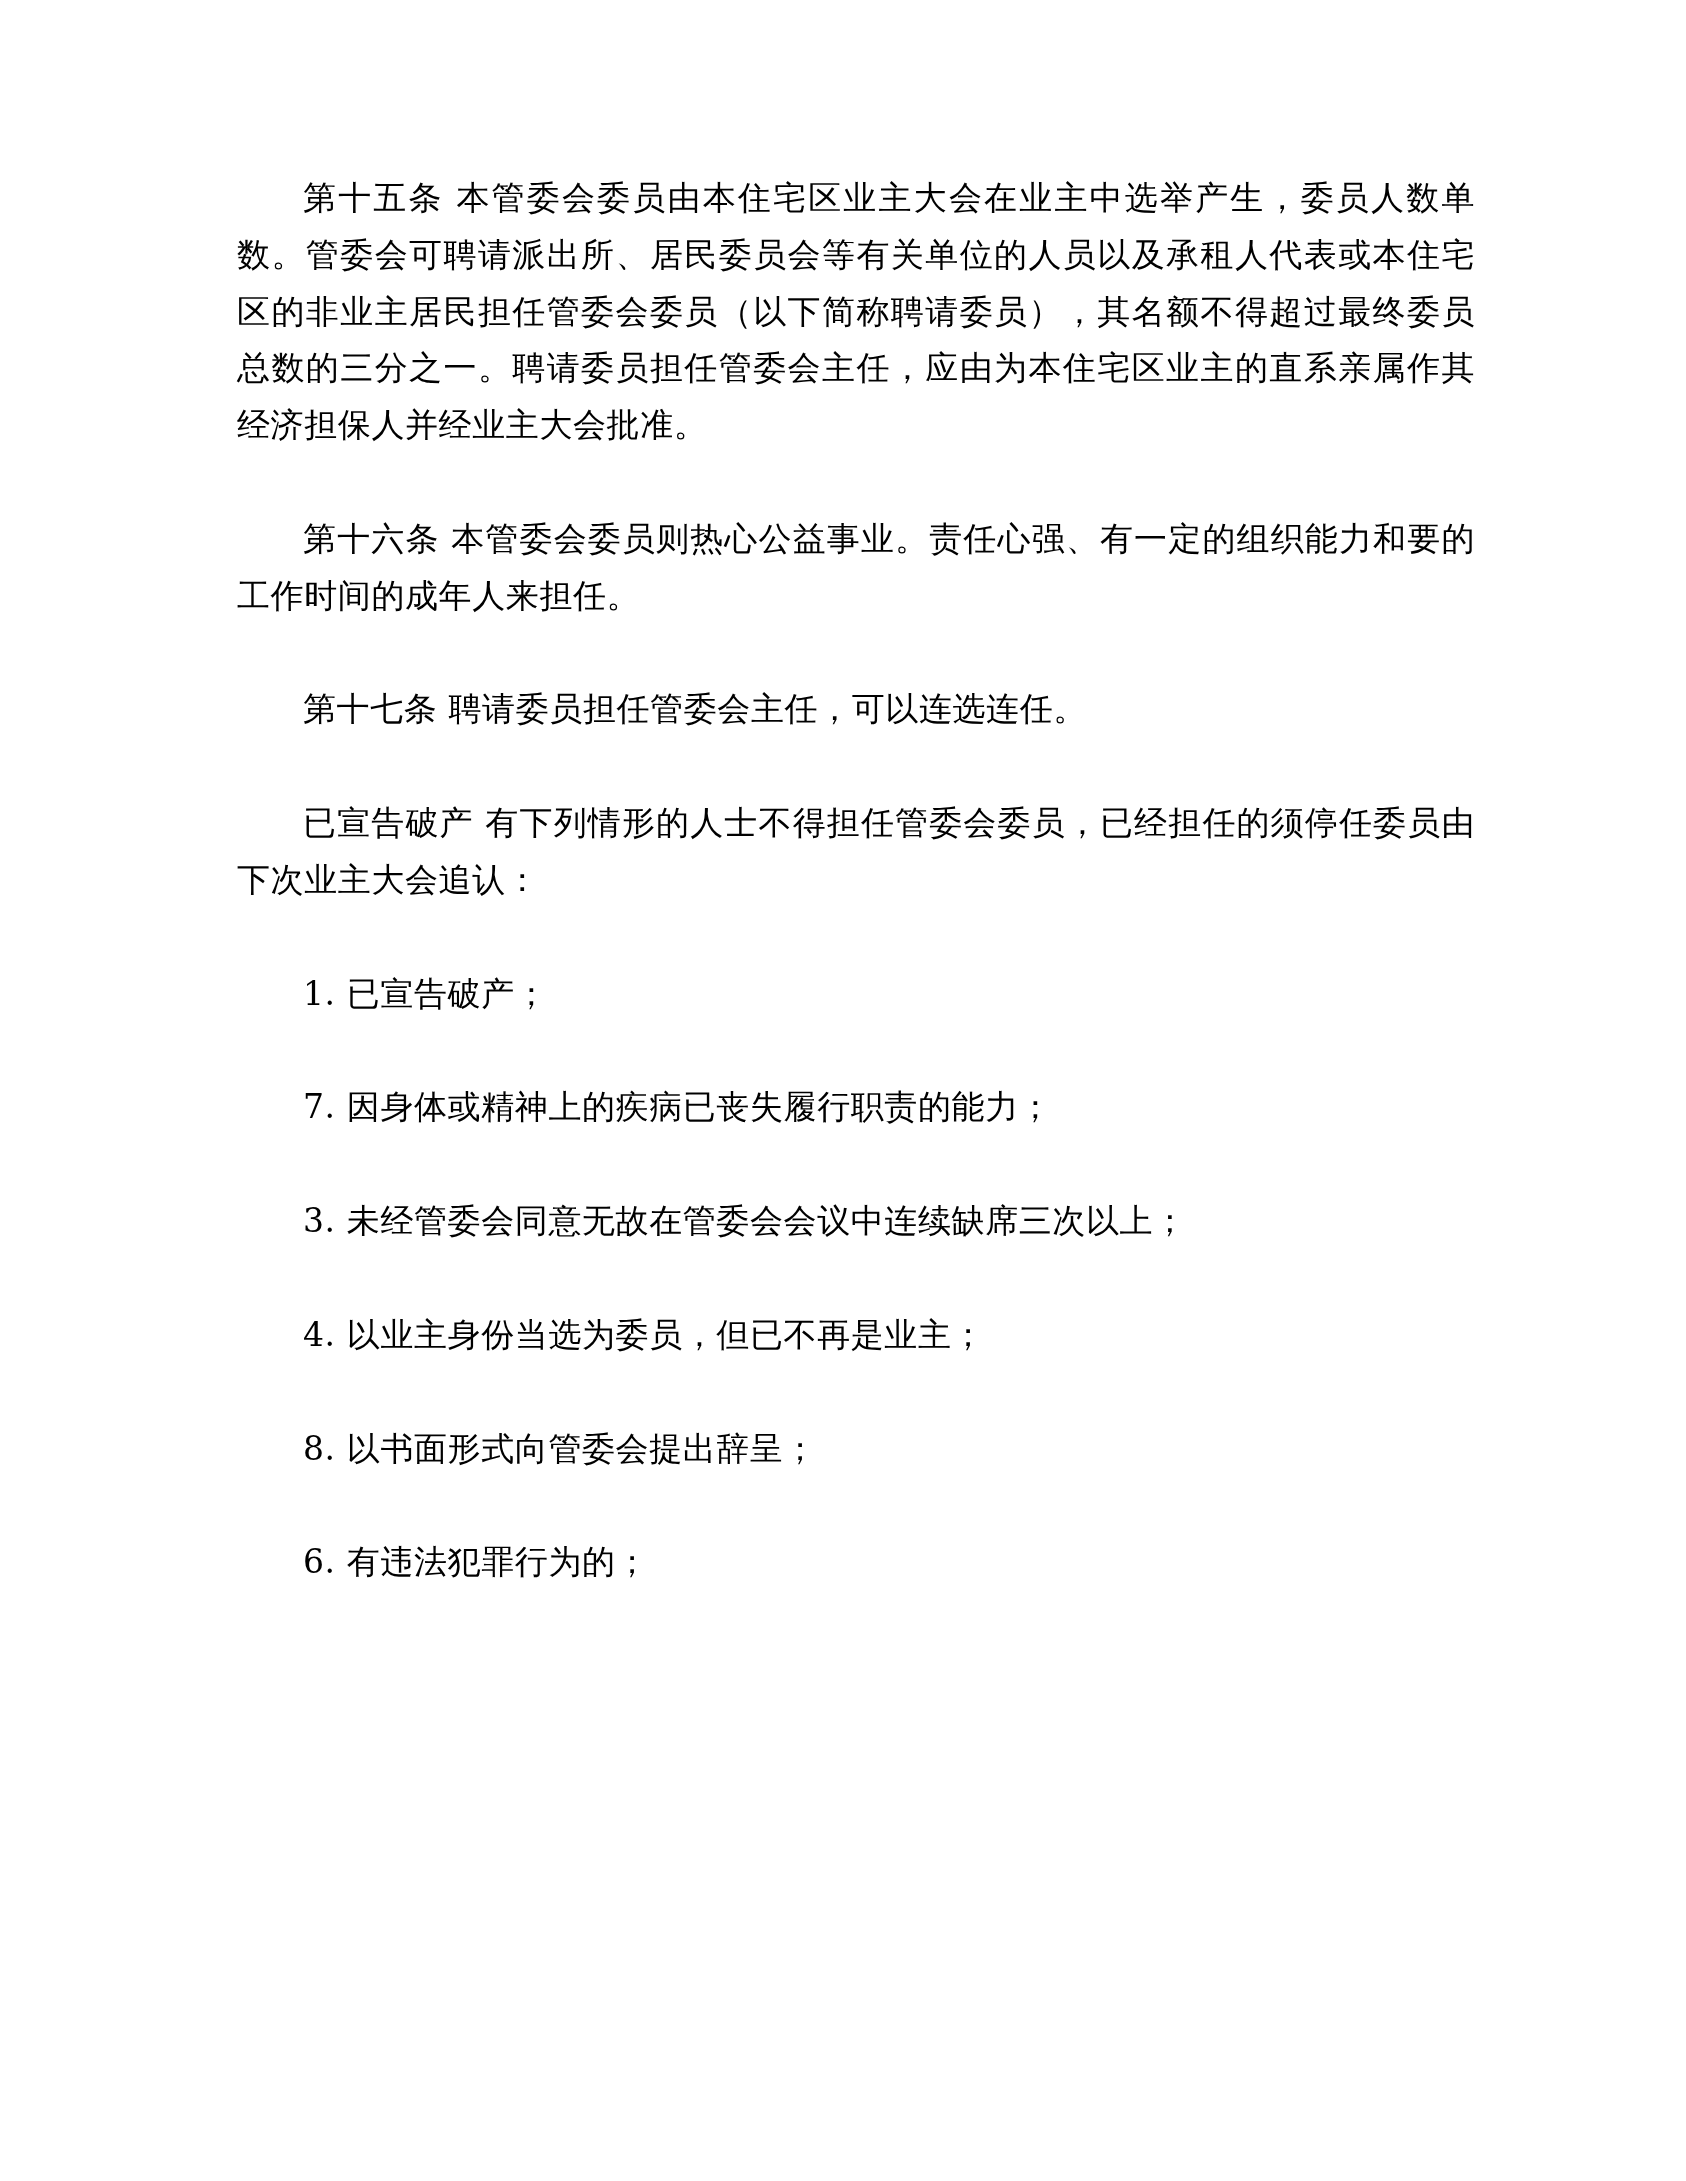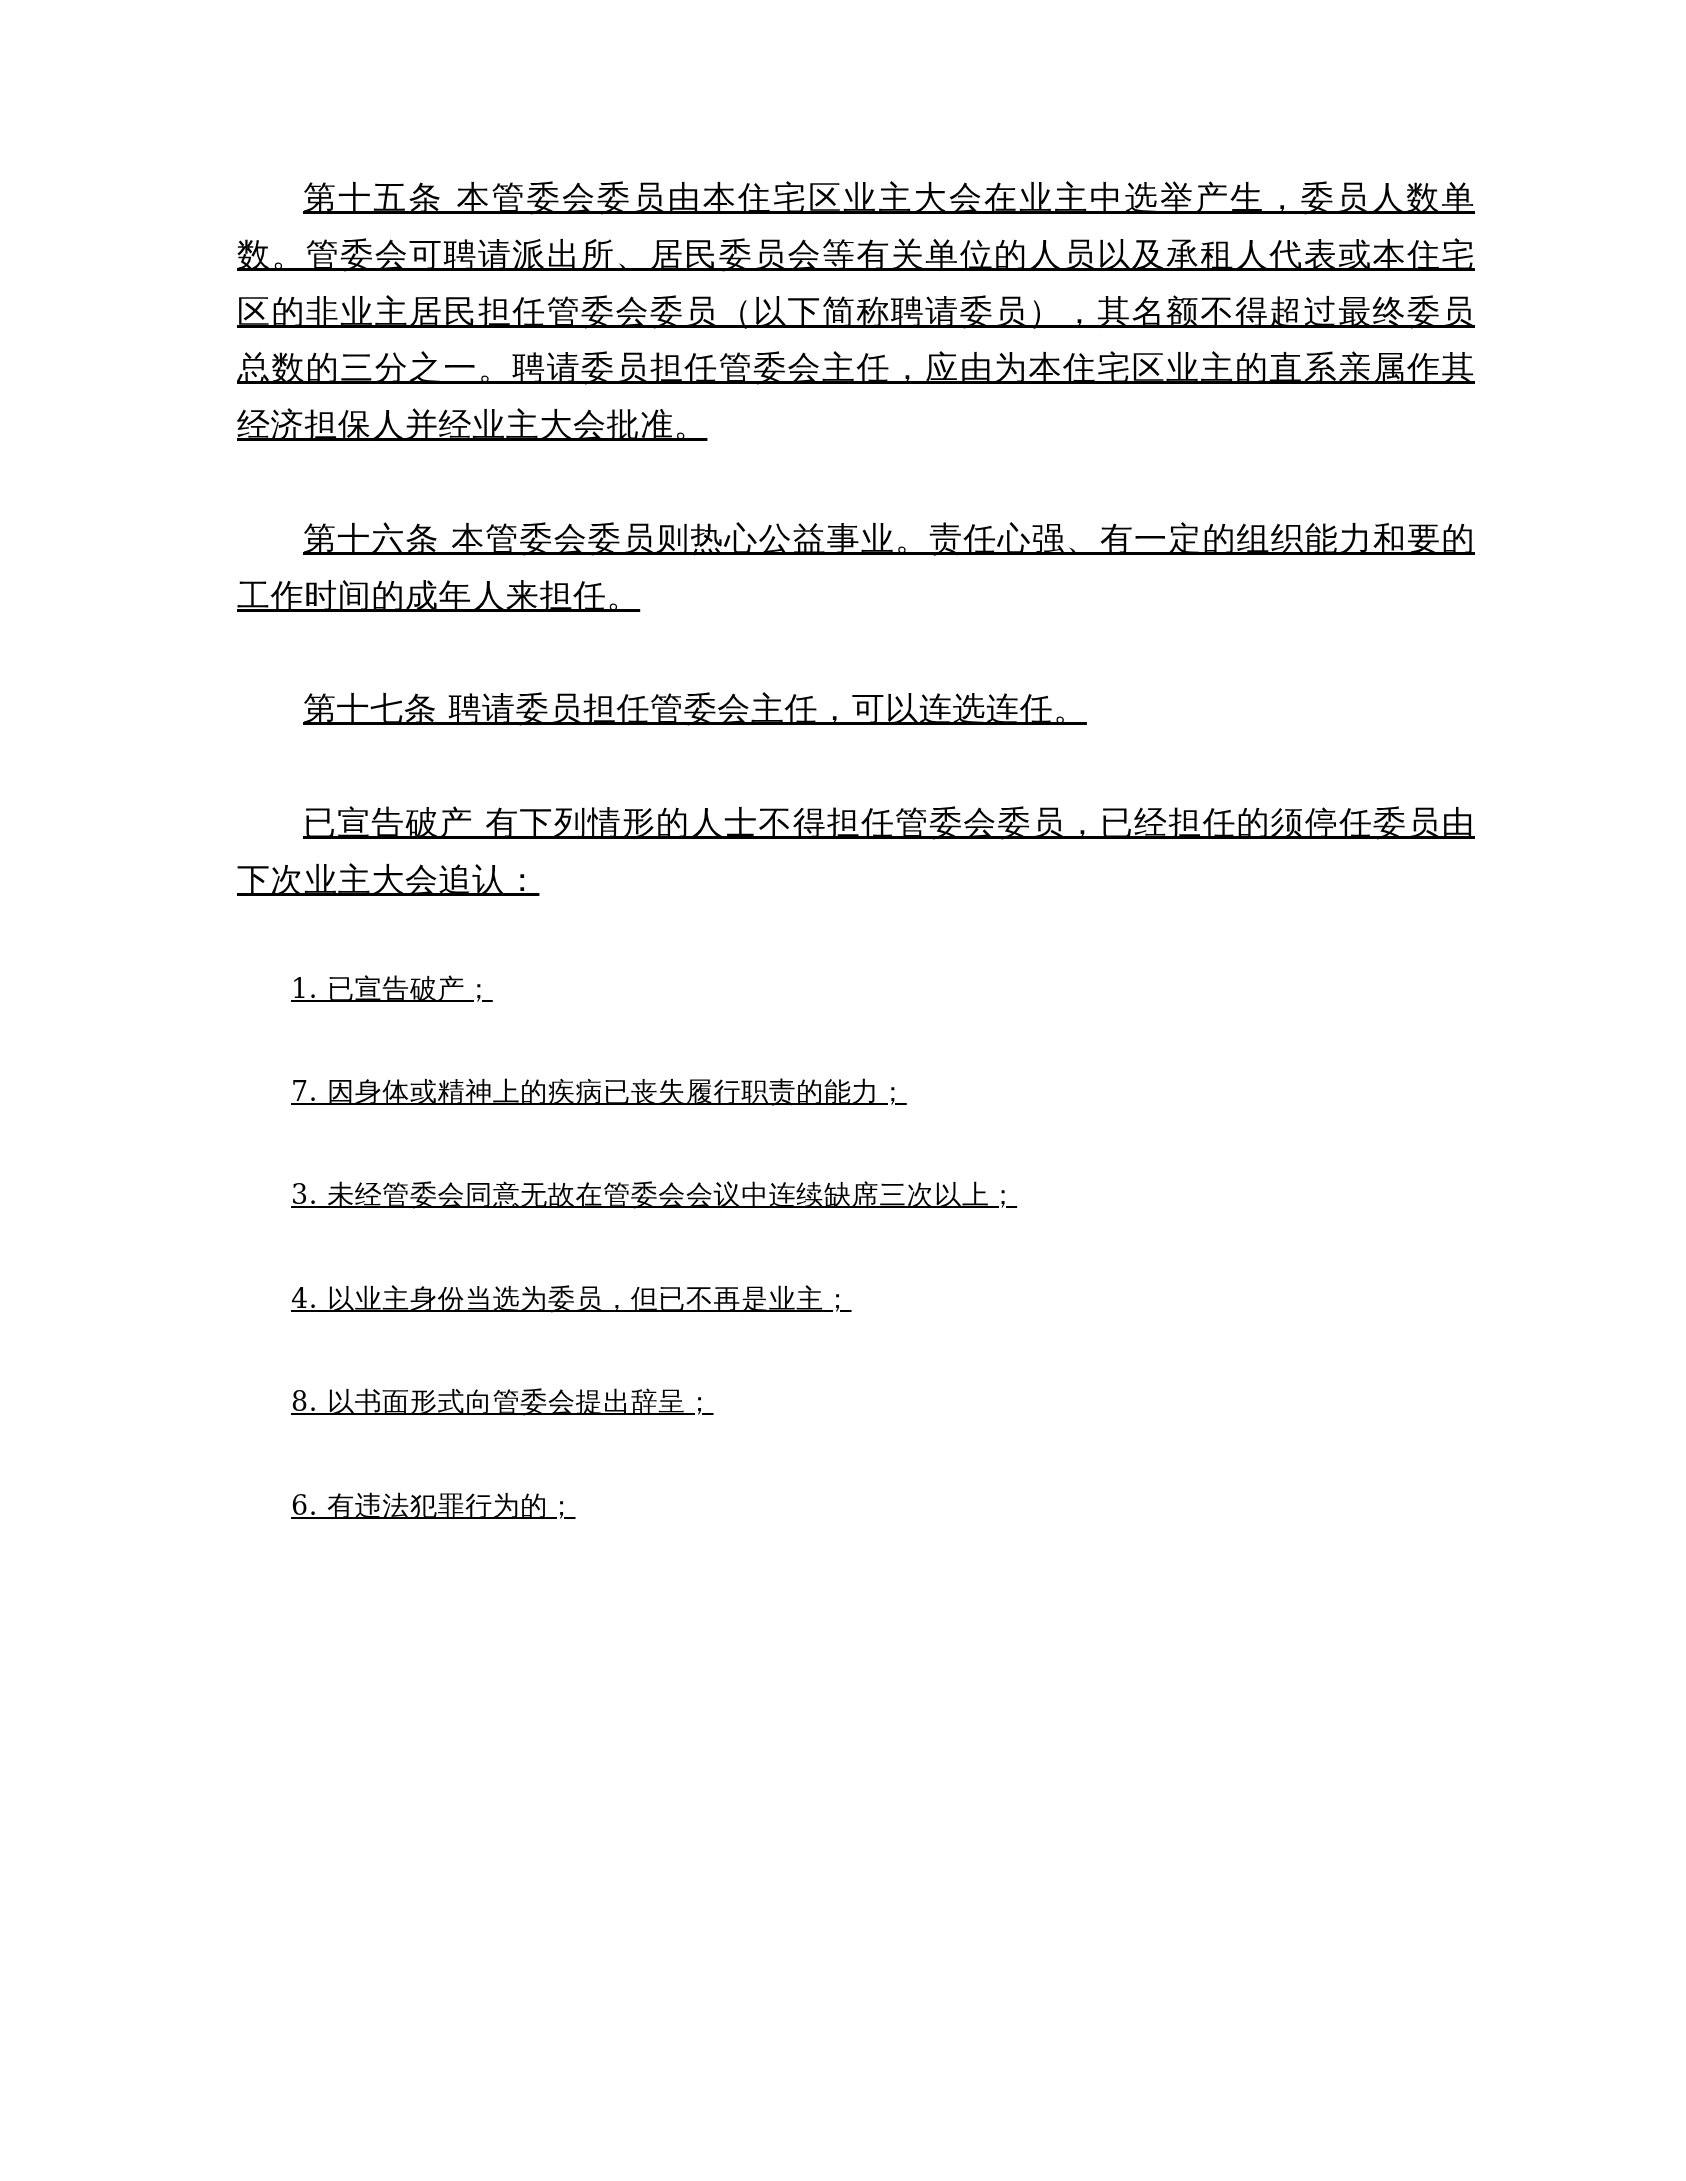--- a/index.html
+++ b/index.html
@@ -16,35 +16,34 @@
   }
   .page {
     box-sizing: border-box;
     width: 1686px;
     height: 2182px;
     padding: 170px 211px 0 237px;
     background: #ffffff;
   }
   .doc-body {
     width: 1238px;
-    text-decoration: underline;
   }
   p.para {
     margin: 0 0 57px 0;
     font-size: 33px;
     line-height: 1.72;
     text-align: justify;
     text-justify: inter-ideograph;
     text-indent: 2em;
     letter-spacing: 0.6px;
     word-break: break-all;
   }
   p.item {
     margin: 0 0 57px 0;
-    font-size: 27px;
+    font-size: 33px;
     line-height: 1.72;
     text-indent: 2em;
     letter-spacing: 0.6px;
   }
 </style>
 </head>
 <body>
 
 <div class="page">
   <div class="doc-body">

